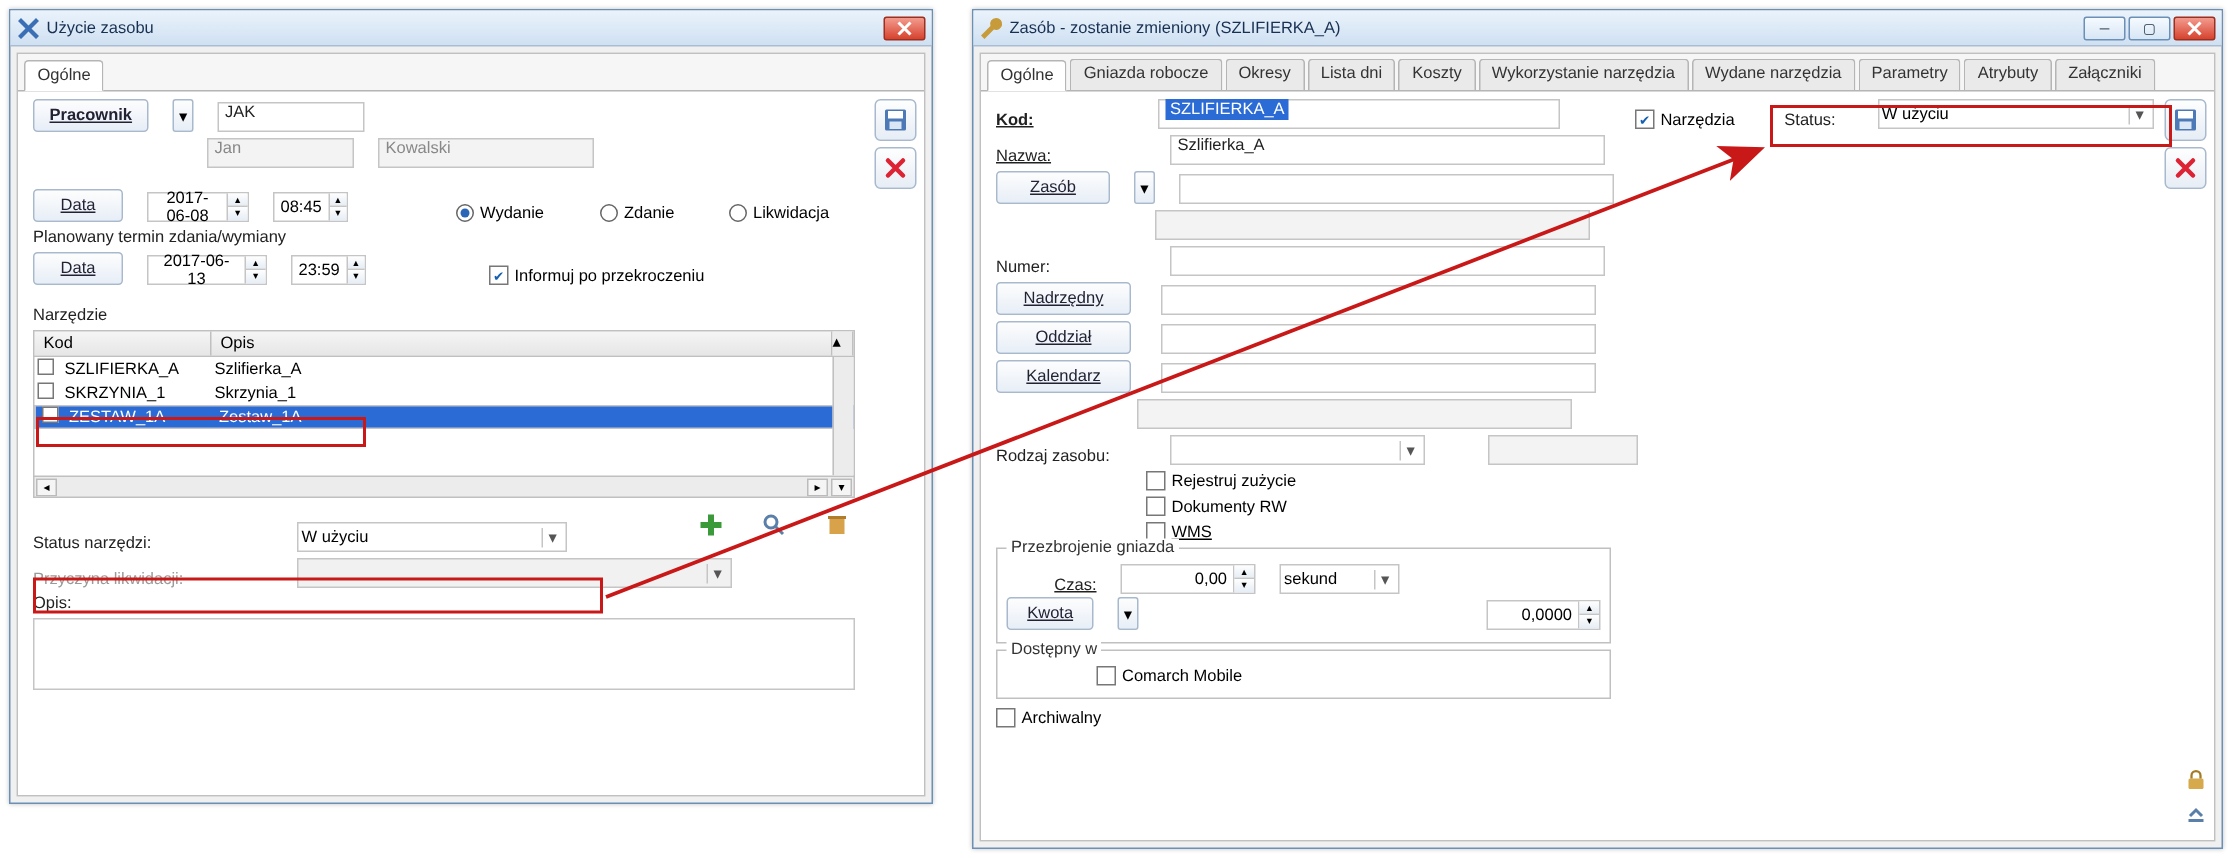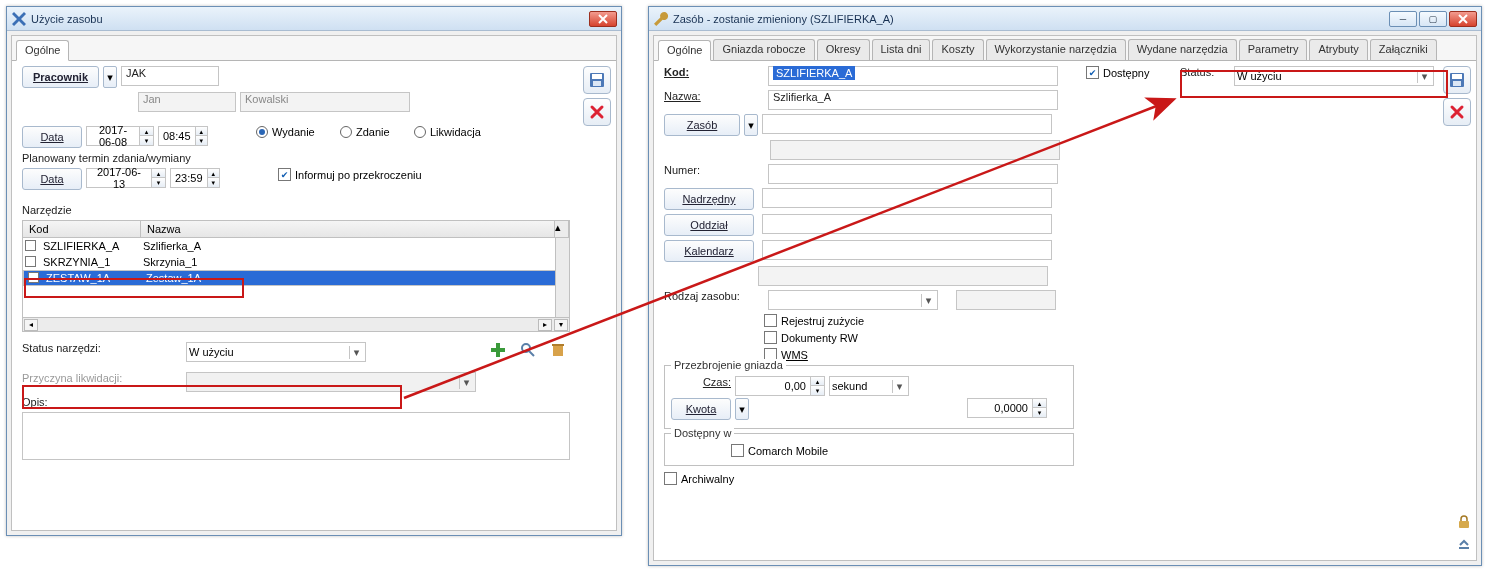--- a/index.html
+++ b/index.html
@@ -47,21 +47,21 @@
   .body { position:absolute; top:26px; left:4px; right:40px; bottom:4px; }
   .sidebtns { position:absolute; right:4px; top:30px; width:30px; display:flex; flex-direction:column; gap:4px; align-items:center;}
   .sidebtns .sbtn {
     width:28px; height:28px; border:1px solid #a8b9cd; border-radius:4px;
     display:flex; align-items:center; justify-content:center;
     background:linear-gradient(#fefefe,#e6edf5);
   }
   .sbtn svg { width:16px; height:16px; }
 
   
-  .row { display:flex; align-items:flex-start; margin:4px 0 4px 6px; gap:4px;}
+  .row { display:flex; align-items:flex-end; margin:4px 0 4px 6px; gap:16px;}
   .lbl { width:110px; color:#222; }
   .lbl.u { text-decoration: underline; }
   .lbl.b { font-weight: bold; }
   .lbl.gray { color:#9a9a9a; }
   .btn {
     height:22px; padding:0 10px; border:1px solid #a8b9cd; border-radius:3px;
     background:linear-gradient(#fdfdfd,#e7eef7); display:inline-flex; align-items:center;
     color:#223;
   }
   .drop { width:14px; height:22px; border:1px solid #a8b9cd; border-radius:2px;
@@ -147,21 +147,21 @@
 
       <div class="row">
         <span class="btn">
             <span class="u b" style="text-decoration:underline;font-weight:bold">Pracownik</span>
           </span>
         <span class="drop">▾</span>
         <span class="inp" style="width:98px">JAK</span>
       </div>
       <div class="row" style="margin-left:122px">
         <span class="inp ro" style="width:98px">Jan</span>
-        <span class="inp ro" style="width:170px">Kowalski</span>
+        <span class="inp ro" style="width:144px">Kowalski</span>
       </div>
 
       <div class="row" style="margin-top:14px">
         <span class="btn" style="width:60px;justify-content:center">
             <span style="text-decoration:underline">Data</span>
           </span>
         <span class="spin" style="width:68px">
             <span class="val" style="text-align:center">2017-06-08</span>
             <span class="sp">
               <span>▴</span>
@@ -222,21 +222,21 @@
           </span>
       </div>
 
       <div class="row" style="margin-top:14px">
         <span class="lbl" style="width:auto">Narzędzie</span>
       </div>
 
       <div style="margin:0 6px">
         <div class="listhdr">
           <div class="col" style="width:118px">Kod</div>
-          <div class="col" style="flex:1">Nazwa</div>
+          <div class="col" style="flex:1">Opis</div>
           <div class="col" style="width:14px;padding:0;background:#ececec">▴</div>
         </div>
         <div class="listbox">
           <div class="vscroll"></div>
           <div class="listrow">
             <span class="c0"><span class="chk" style="width:11px;height:11px"></span></span>
             <span class="c1">SZLIFIERKA_A</span>
             <span class="c2">Szlifierka_A</span>
           </div>
           <div class="listrow">
@@ -366,21 +366,21 @@
     </div>
 
     <div class="body">
 
       <div class="row">
         <span class="lbl u b" style="width:100px">Kod:</span>
         <span class="inp" style="width:290px"><span class="hi-sel">SZLIFIERKA_A</span></span>
         <span style="width:20px"></span>
         <span style="display:flex;align-items:center;width:80px">
             <span class="chk">✔</span>
-            <span>Dostępny</span>
+            <span>Narzędzia</span>
           </span>
         <span class="lbl" style="width:50px;margin-left:10px">Status:</span>
         <span class="sel" style="width:200px">
             <span>W użyciu</span>
             <span class="arrow">▾</span>
           </span>
       </div>
 
       <div class="row">
         <span class="lbl u" style="width:100px">Nazwa:</span>

